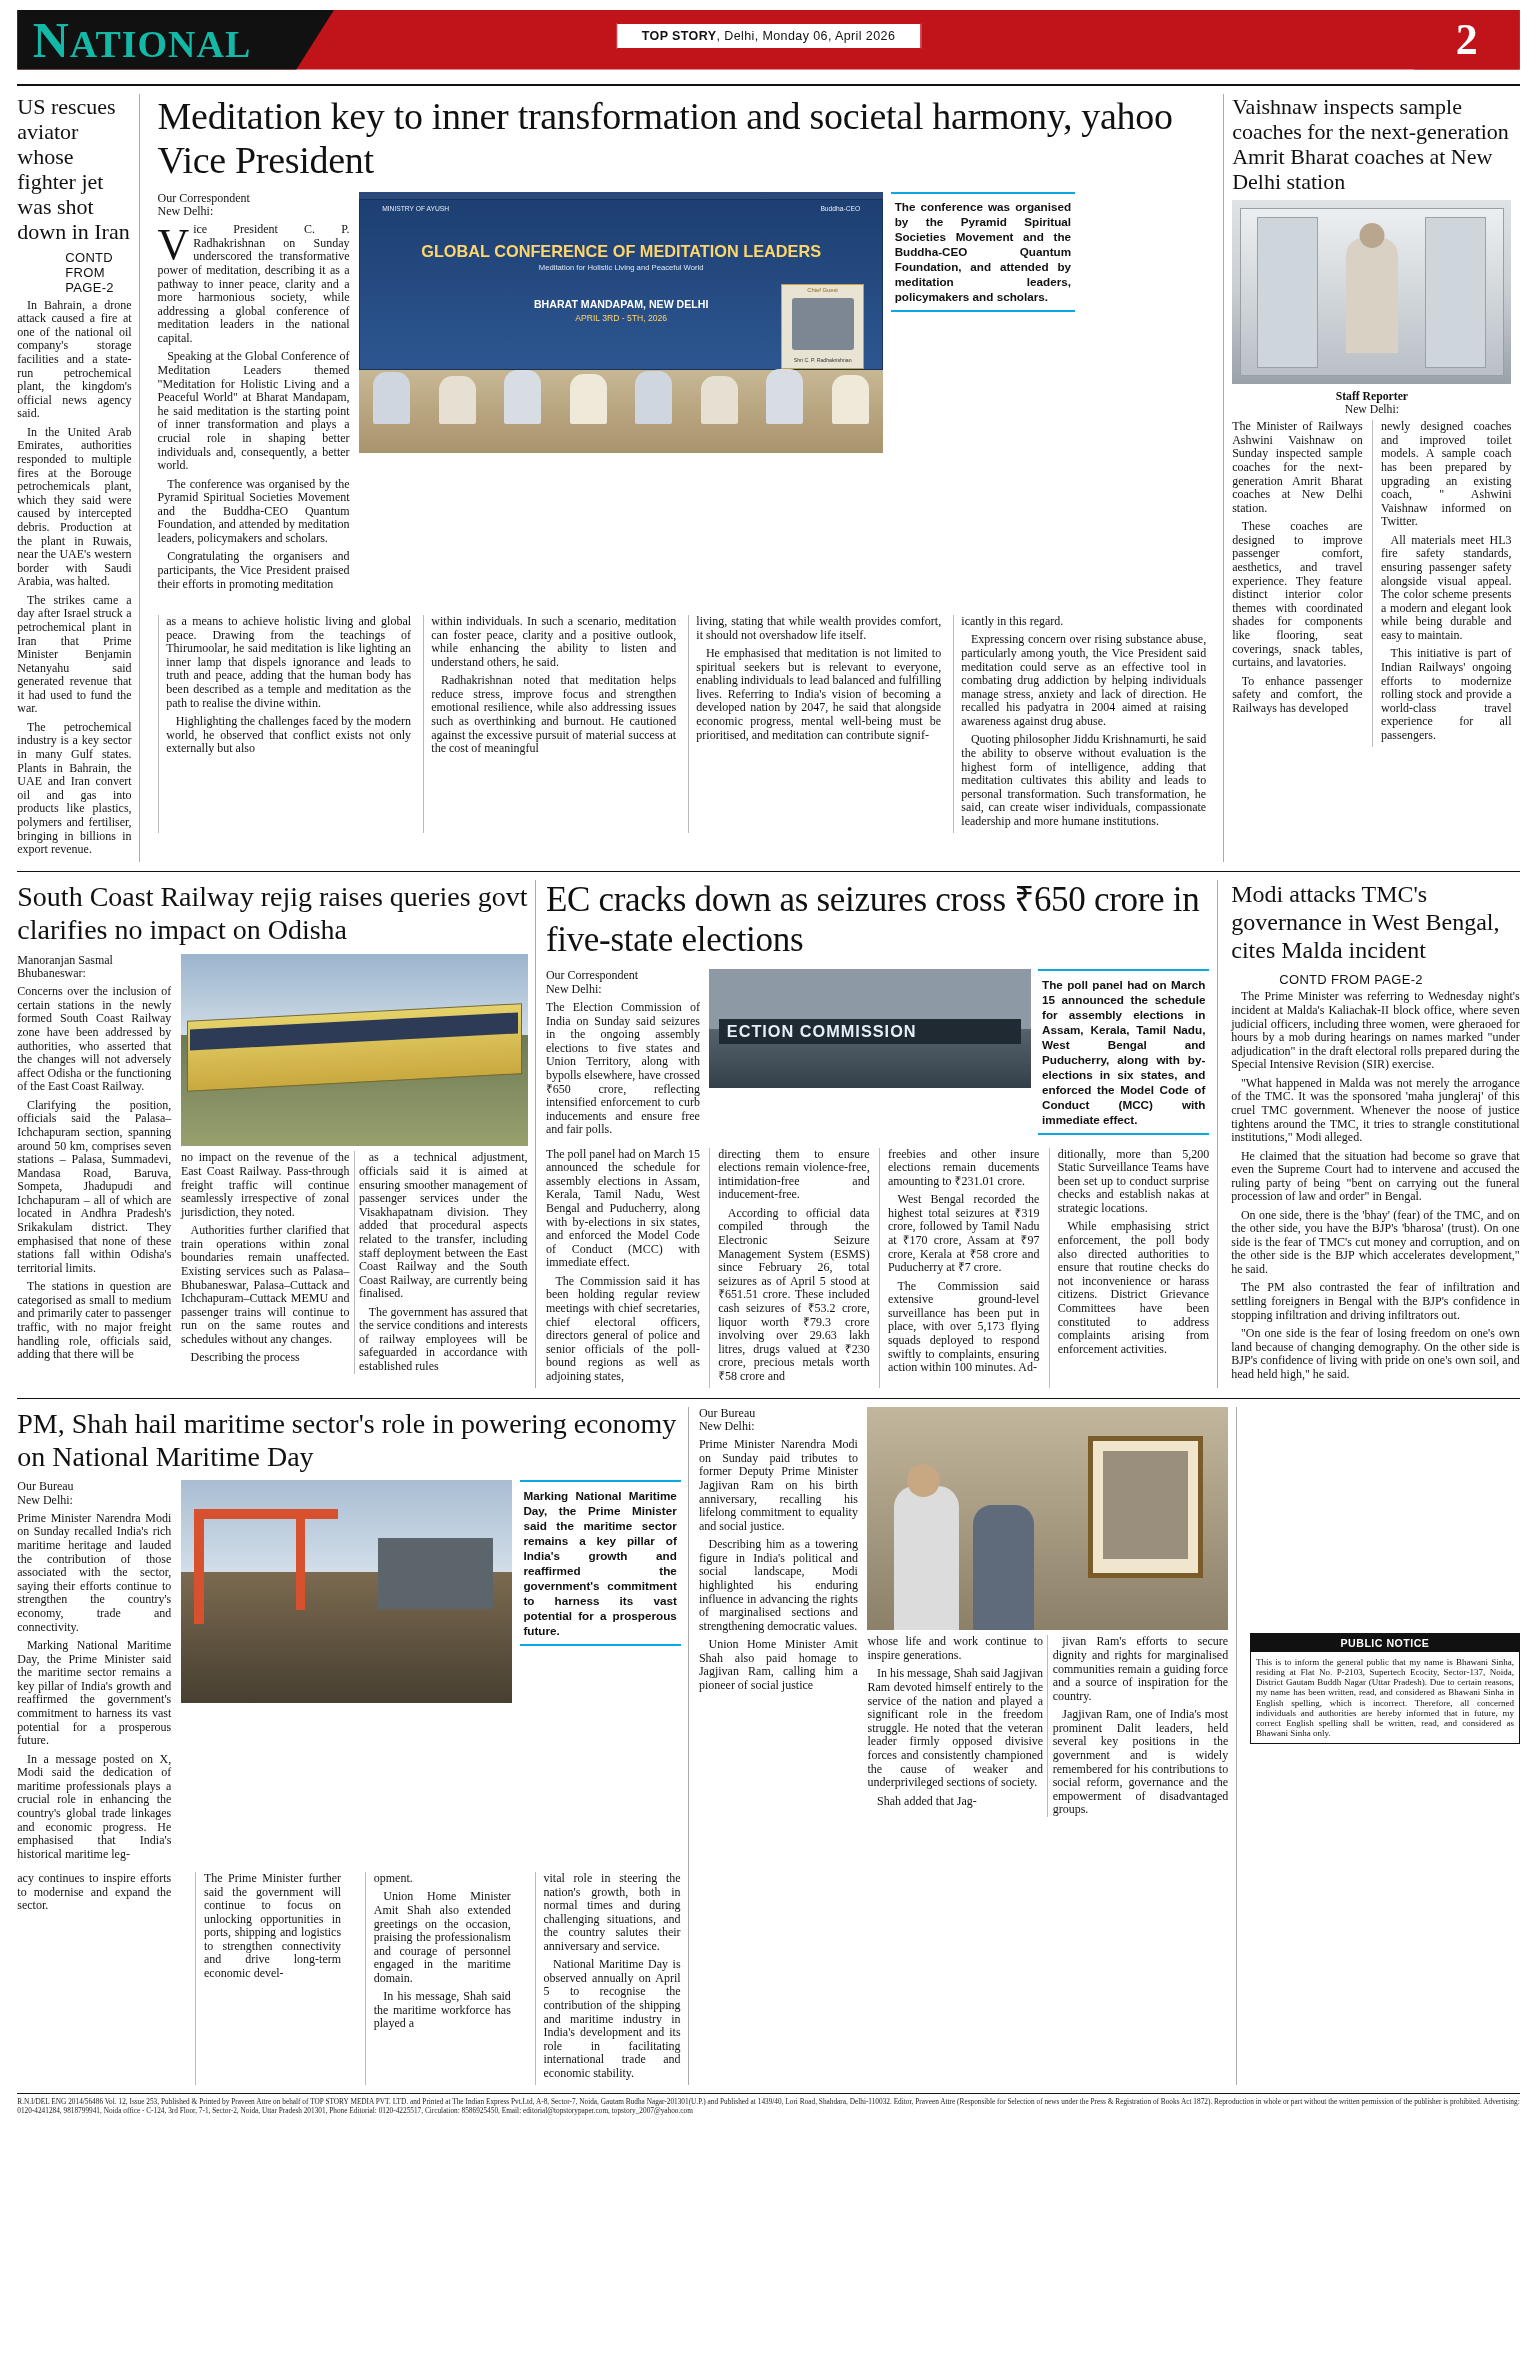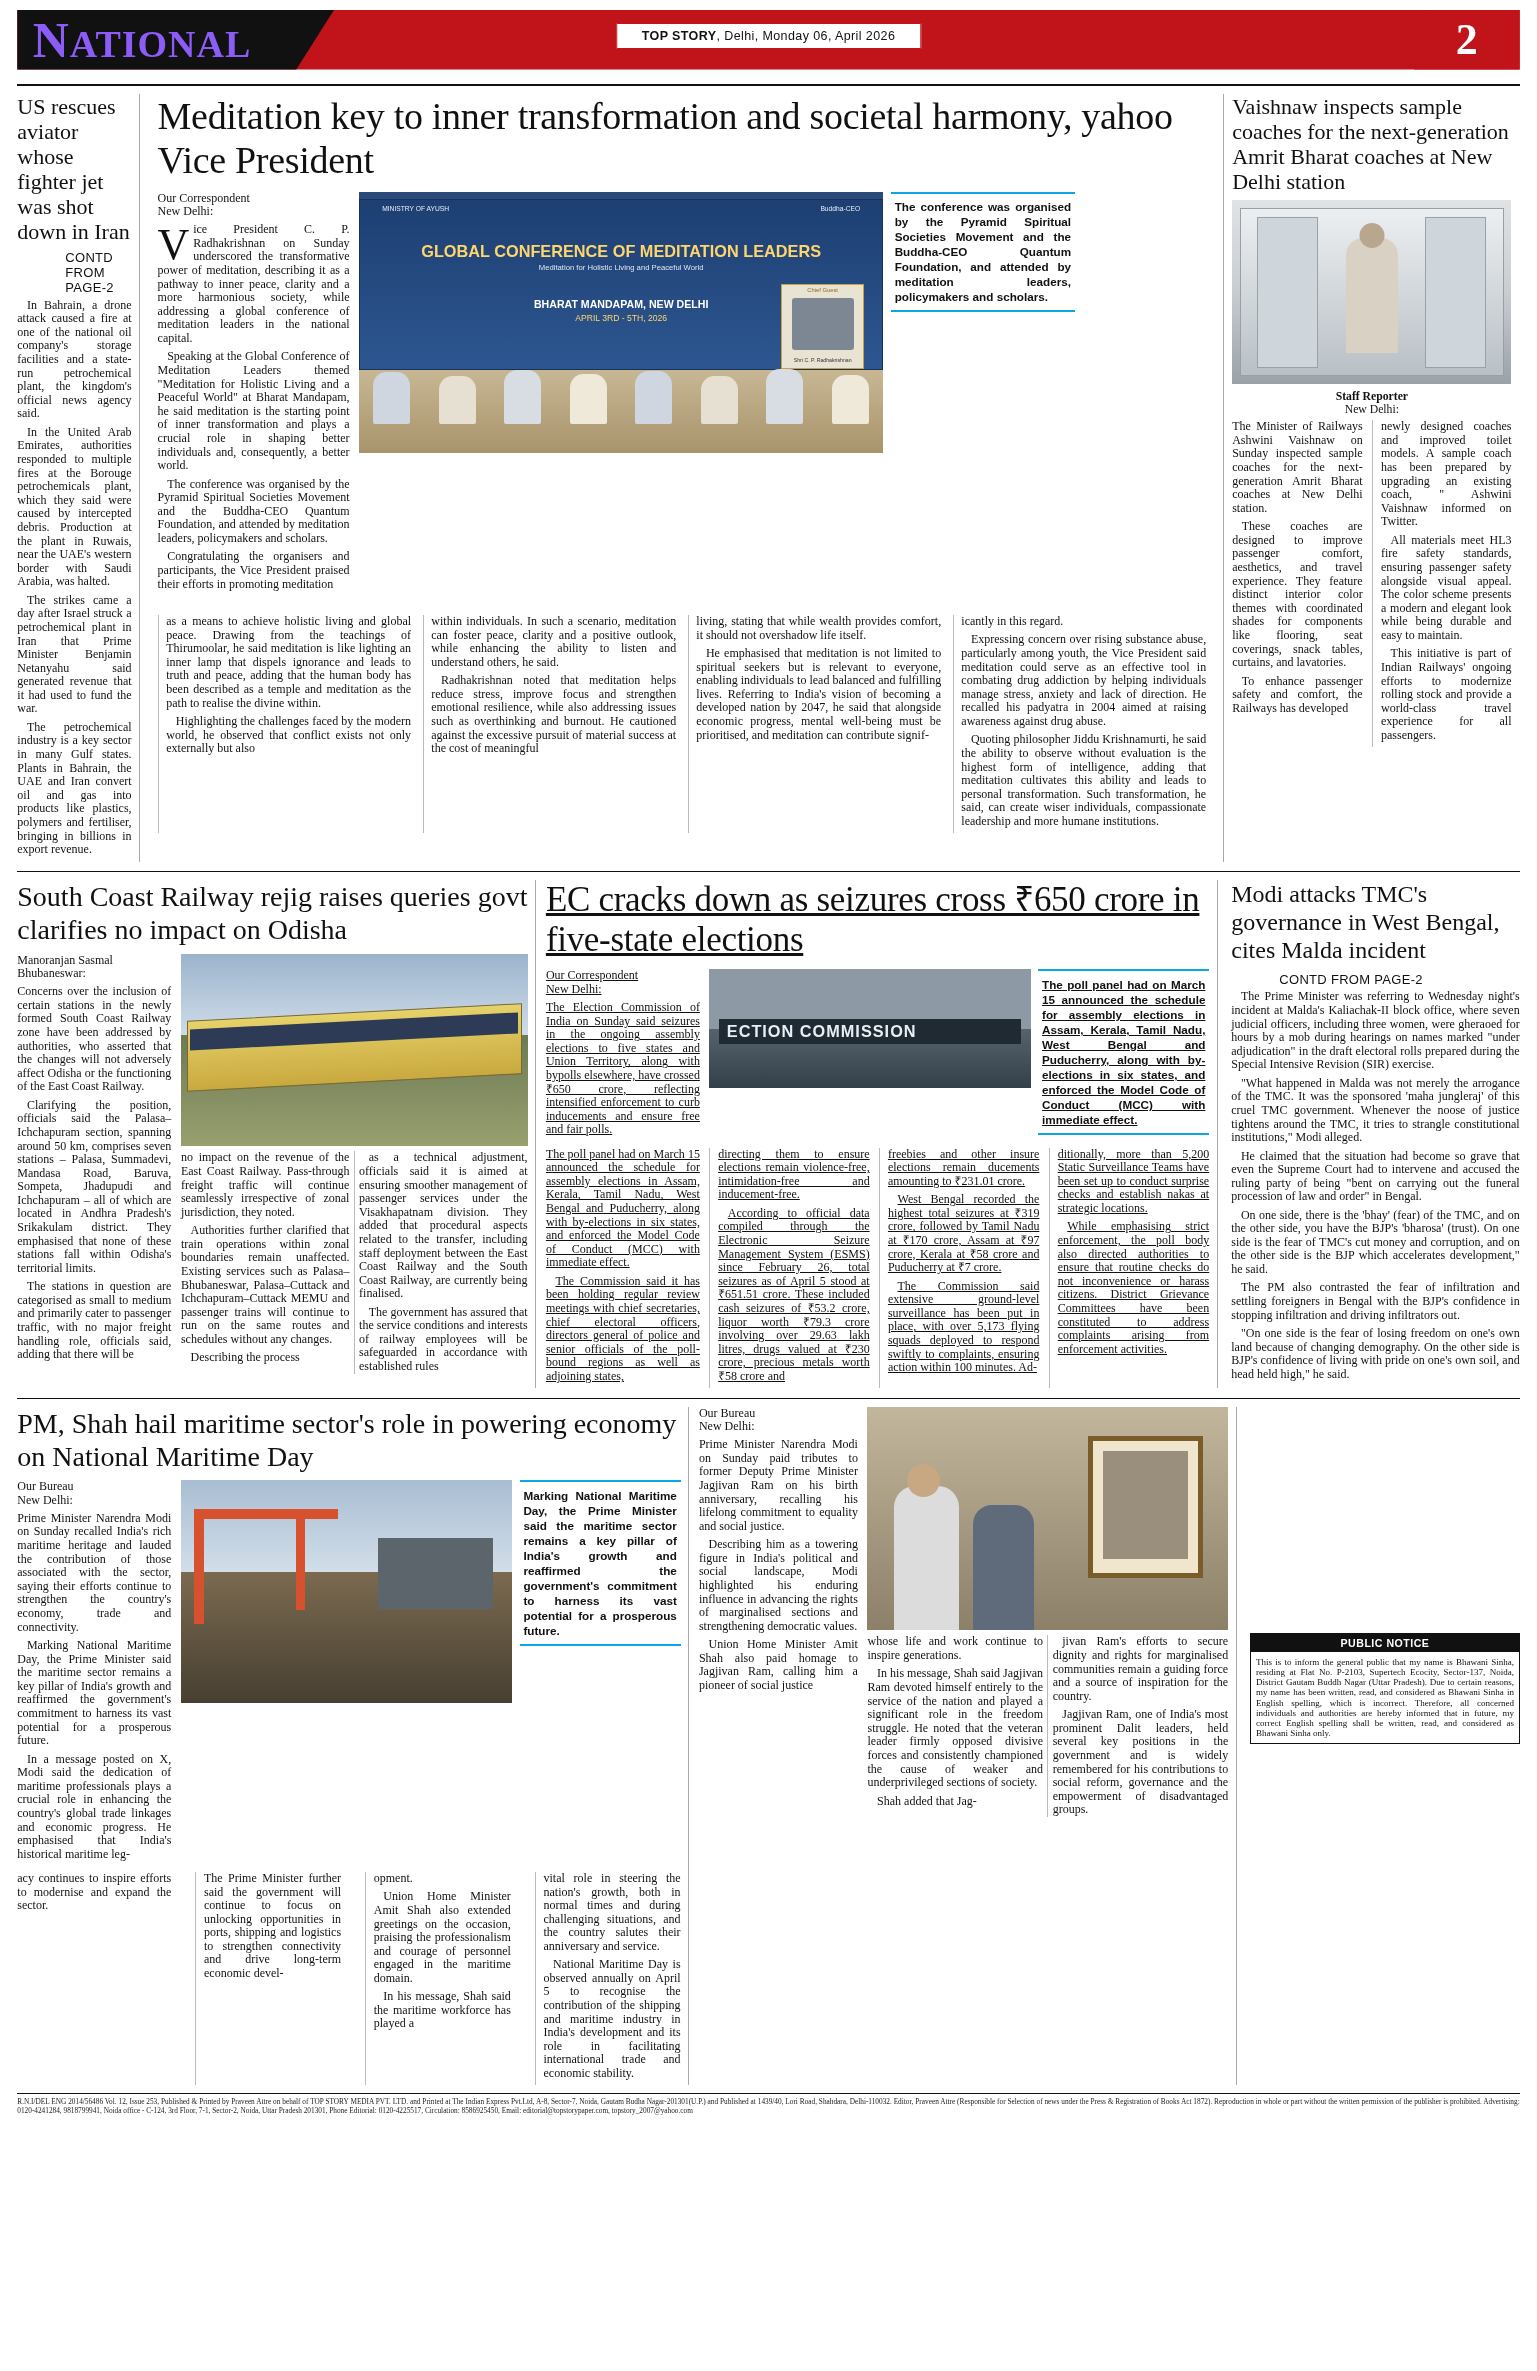--- a/index.html
+++ b/index.html
@@ -20,21 +20,21 @@
     background:#c0131a;
     clip-path: polygon(0 0, 100% 0, 100% 100%, 0 100%);
   }
   .mast-black {
     position:absolute; left:0; top:0; width:317px; height:60px;
     background:#111;
     clip-path: polygon(0 0, 100% 0, 88% 100%, 0 100%);
     display:flex; align-items:center;
   }
   .mast-title {
-    color:#8b5cf6; font-family:"Liberation Serif", serif;
+    color:#14b8a6; font-family:"Liberation Serif", serif;
     font-size:38px; letter-spacing:1px; padding-left:15.4px; font-weight:bold;
   }
   .mast-title .cap { font-size:50px; }
   .mast-center {
     position:absolute; left:50%; top:13.4px; transform:translateX(-50%);
     background:#fff; border:1.9px solid #c0131a; padding:4.8px 25px;
     font-family:"Liberation Sans", sans-serif; font-size:12.5px; letter-spacing:0.4px;
   }
   .mast-center b { font-weight:bold; }
   .mast-num {
@@ -273,21 +273,21 @@
             <p class="noind">no impact on the revenue of the East Coast Railway. Pass-through freight traffic will continue seamlessly irrespective of zonal jurisdiction, they noted.</p>
             <p>Authorities further clarified that train operations within zonal boundaries remain unaffected. Existing services such as Palasa–Bhubaneswar, Palasa–Cuttack and Ichchapuram–Cuttack MEMU and passenger trains will continue to run on the same routes and schedules without any changes.</p>
             <p>Describing the process</p>
             <p>as a technical adjustment, officials said it is aimed at ensuring smoother management of passenger services under the Visakhapatnam division. They added that procedural aspects related to the transfer, including staff deployment between the East Coast Railway and the South Coast Railway, are currently being finalised.</p>
             <p>The government has assured that the service conditions and interests of railway employees will be safeguarded in accordance with established rules</p>
           </div>
         </div>
       </div>
     </div>
 
-    <div style="width:672px; padding-right:7.7px; border-right:1px solid #aaa;text-decoration:underline;">
+    <div style="width:672px; padding-right:7.7px; border-right:1px solid #aaa;">
       <h1 class="headline" style="font-size:35px; line-height:40px;">EC cracks down as seizures cross ₹650 crore in five-state elections</h1>
       <div style="display:flex; gap:9.6px;">
         <div style="width:154px;">
           <div class="byline" style="white-space:pre-line; text-align:left;">Our Correspondent
 New Delhi:</div>
           <div class="col-text">
             <p class="noind">The Election Commission of India on Sunday said seizures in the ongoing assembly elections to five states and Union Territory, along with bypolls elsewhere, have crossed ₹650 crore, reflecting intensified enforcement to curb inducements and ensure free and fair polls.</p>
           </div>
         </div>
         <div style="flex:1; display:flex; gap:7.7px;">

